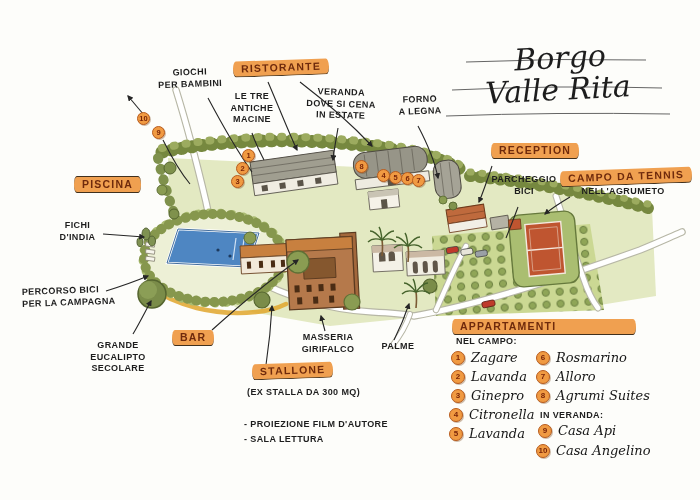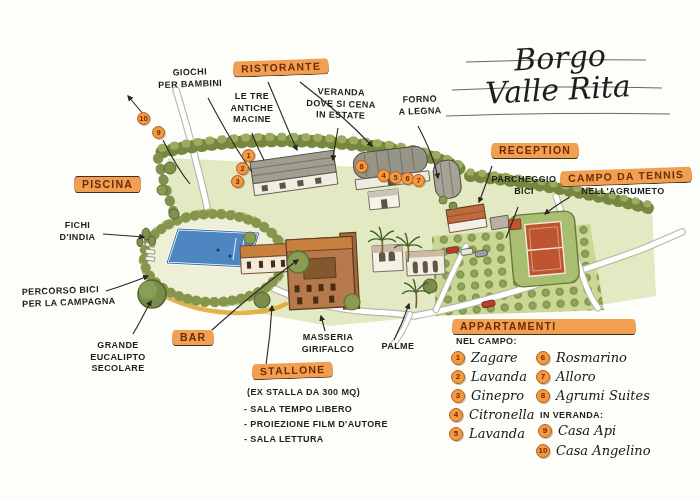--- a/index.html
+++ b/index.html
@@ -259,21 +259,20 @@
 D'INDIA</div>
   <div class="hcap left tilt-l" style="left:22px;top:285px;width:110px;">PERCORSO BICI
 PER LA CAMPAGNA</div>
   <div class="hcap" style="left:80px;top:340px;width:76px;">GRANDE
 EUCALIPTO
 SECOLARE</div>
   <div class="hcap" style="left:294px;top:332px;width:68px;">MASSERIA
 GIRIFALCO</div>
   <div class="hcap" style="left:378px;top:341px;width:40px;">PALME</div>
   <div class="hcap left" style="left:247px;top:387px;width:130px;">(EX STALLA DA 300 MQ)</div>
-  <div class="hcap left" style="left:244px;top:404px;width:140px;">- SALA TEMPO LIBERO</div>
   <div class="hcap left" style="left:244px;top:419px;width:170px;">- PROIEZIONE FILM D'AUTORE</div>
   <div class="hcap left" style="left:244px;top:434px;width:120px;">- SALA LETTURA</div>
 
   <div class="hl tilt-l" style="left:233px;top:60px;">RISTORANTE</div>
   <div class="hl" style="left:443px;top:143px;margin-left:48px;">RECEPTION</div>
   <div class="hl tilt-l" style="left:560px;top:169px;">CAMPO DA TENNIS</div>
   <div class="hl" style="left:74px;top:176px;border-top:1.5px solid #40301d;">PISCINA</div>
   <div class="hl" style="left:172px;top:330px;">BAR</div>
   <div class="hl tilt-l" style="left:252px;top:363px;">STALLONE</div>
   <div class="hl" style="left:452px;top:319px;width:168px;">APPARTAMENTI</div>

